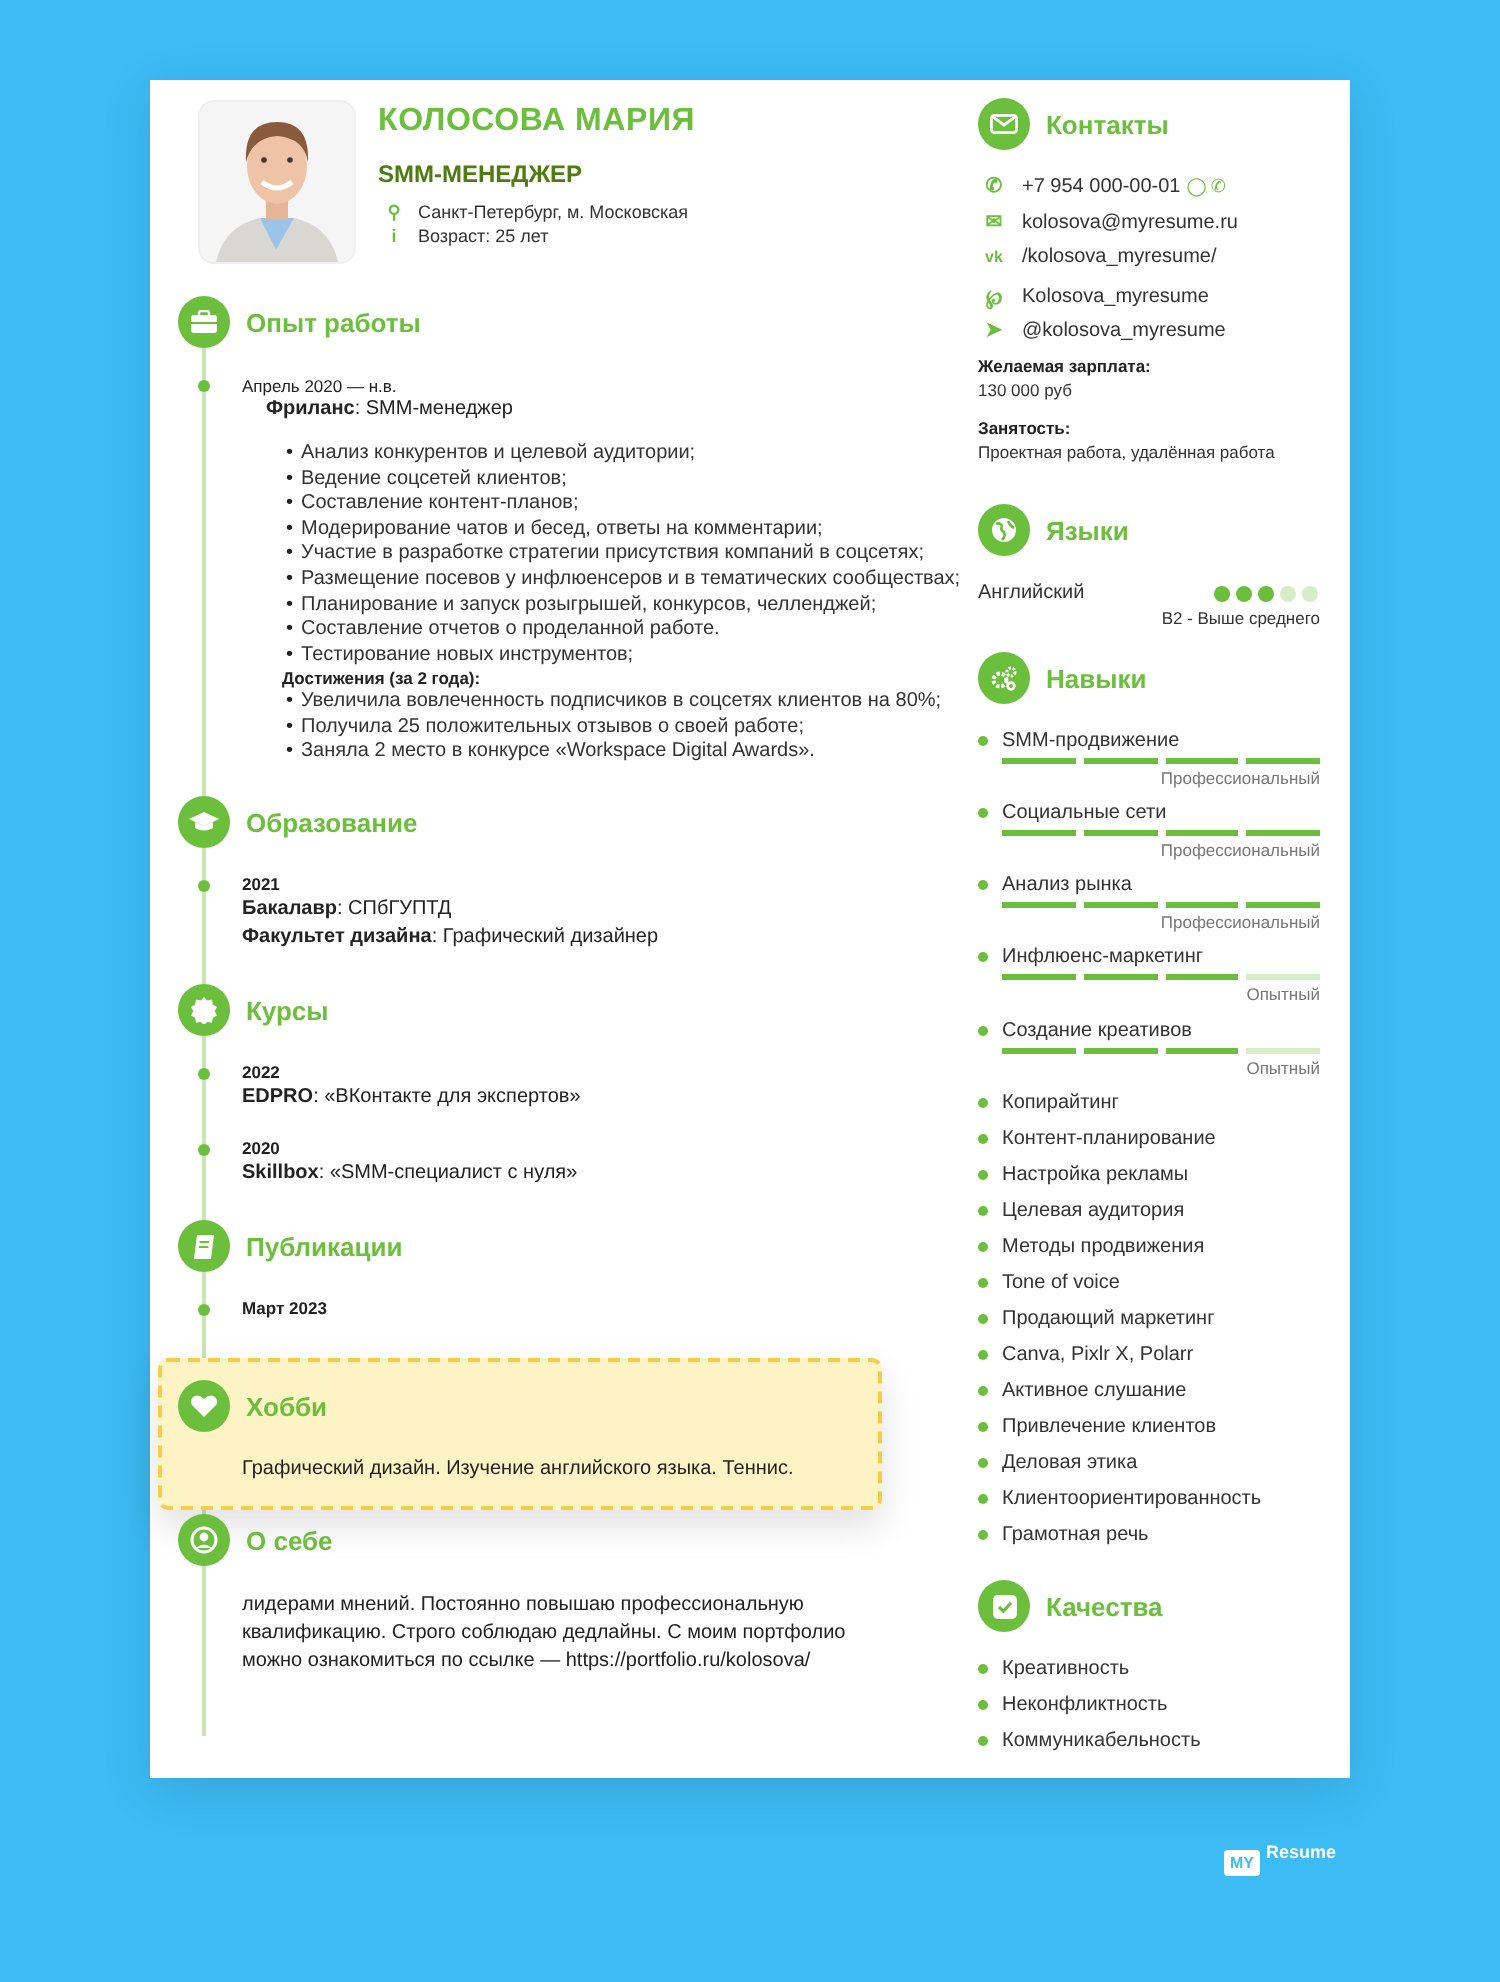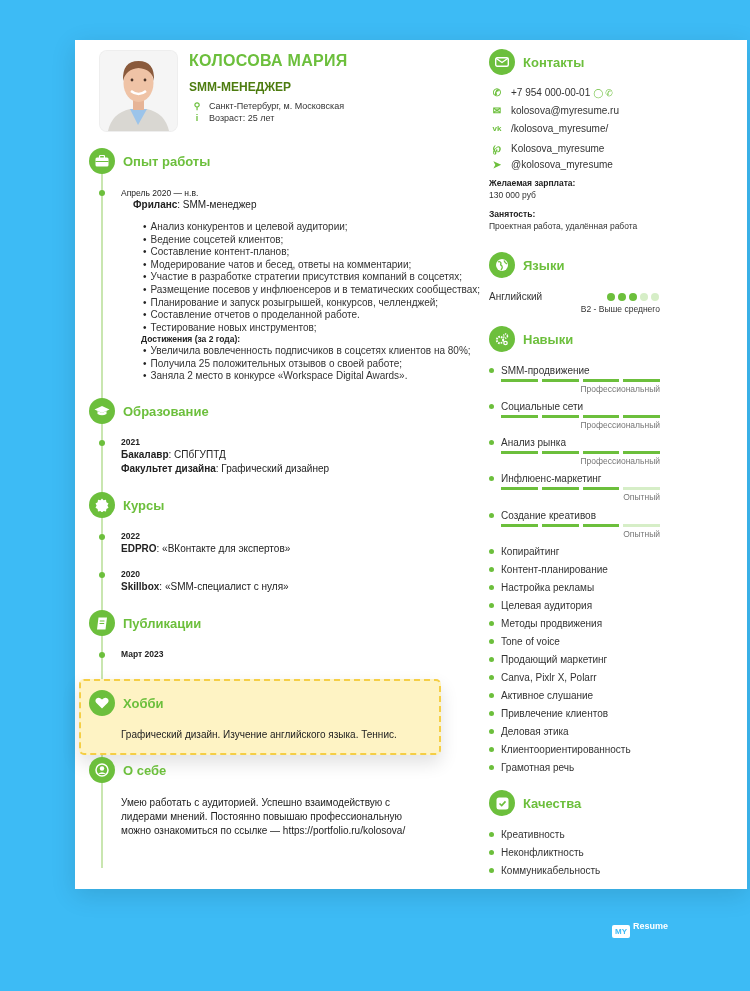--- a/index.html
+++ b/index.html
@@ -7,21 +7,21 @@
   body {
     background: #3dbbf5;
     font-family: "Liberation Sans", sans-serif;
     color: #222;
     position: relative;
     overflow: hidden;
   }
   .page {
     position: absolute;
     left: 75px; top: 40px;
-    width: 672px; height: 849px;
+    width: 600px; height: 849px;
     background: #fff;
     box-shadow: 0 6px 24px rgba(0,0,0,0.12);
   }
   
   .photo {
     position: absolute; left: 25px; top: 11px;
     width: 77px; height: 80px;
     border-radius: 7px;
     background: #f3f3f3;
     overflow: hidden;
@@ -240,22 +240,22 @@
     <div class="sec-icon">
       <svg width="14" height="14" viewBox="0 0 14 14">
           <circle cx="7" cy="7" r="6" fill="none" stroke="#fff" stroke-width="1.5"></circle>
           <circle cx="7" cy="5.5" r="2.2" fill="#fff"></circle>
           <path d="M3 11 Q7 7.5 11 11" fill="#fff"></path>
         </svg>
     </div>
     <span class="sec-title">О себе</span>
   </div>
   <div class="txt" style="top:756px">
-    <div>Умею работать с аудиторией. Успешно взаимодействую с</div>
     <div>лидерами мнений. Постоянно повышаю профессиональную</div>
+    <div>квалификацию. Строго соблюдаю дедлайны. С моим портфолио</div>
     <div>можно ознакомиться по ссылке — https://portfolio.ru/kolosova/</div>
   </div>
 
   <div class="r-head" style="top:9px">
     <div class="sec-icon">
       <svg width="14" height="10" viewBox="0 0 14 10">
           <rect x="0.7" y="0.7" width="12.6" height="8.6" rx="1.5" fill="none" stroke="#fff" stroke-width="1.4"></rect>
           <path d="M1 1.2 L7 5.5 L13 1.2" fill="none" stroke="#fff" stroke-width="1.4"></path>
         </svg>
     </div>

